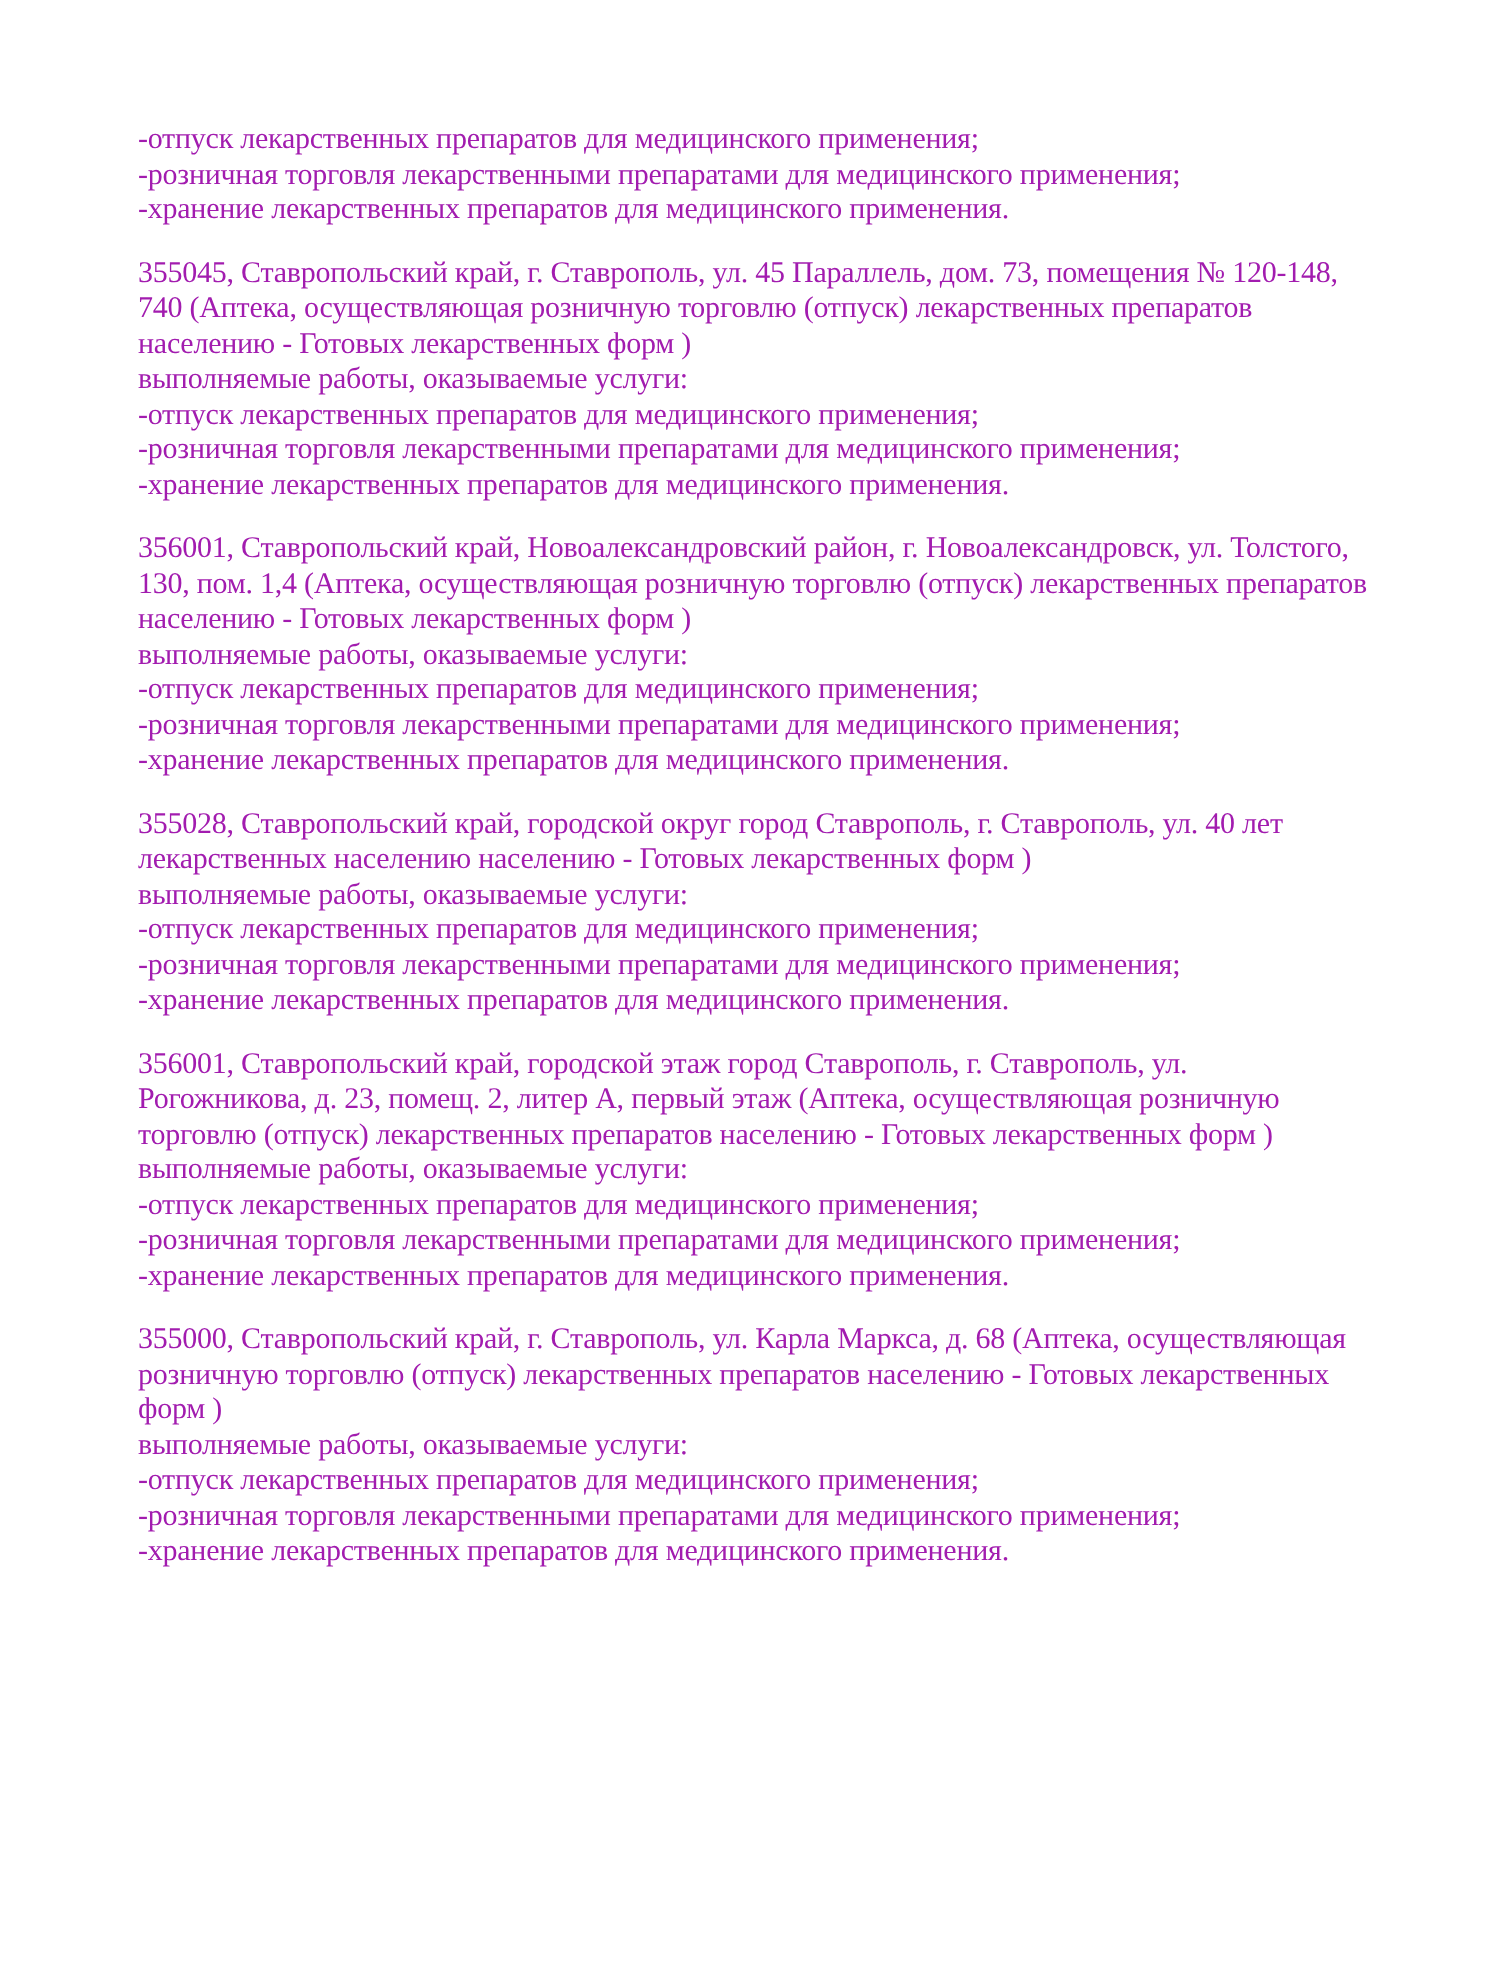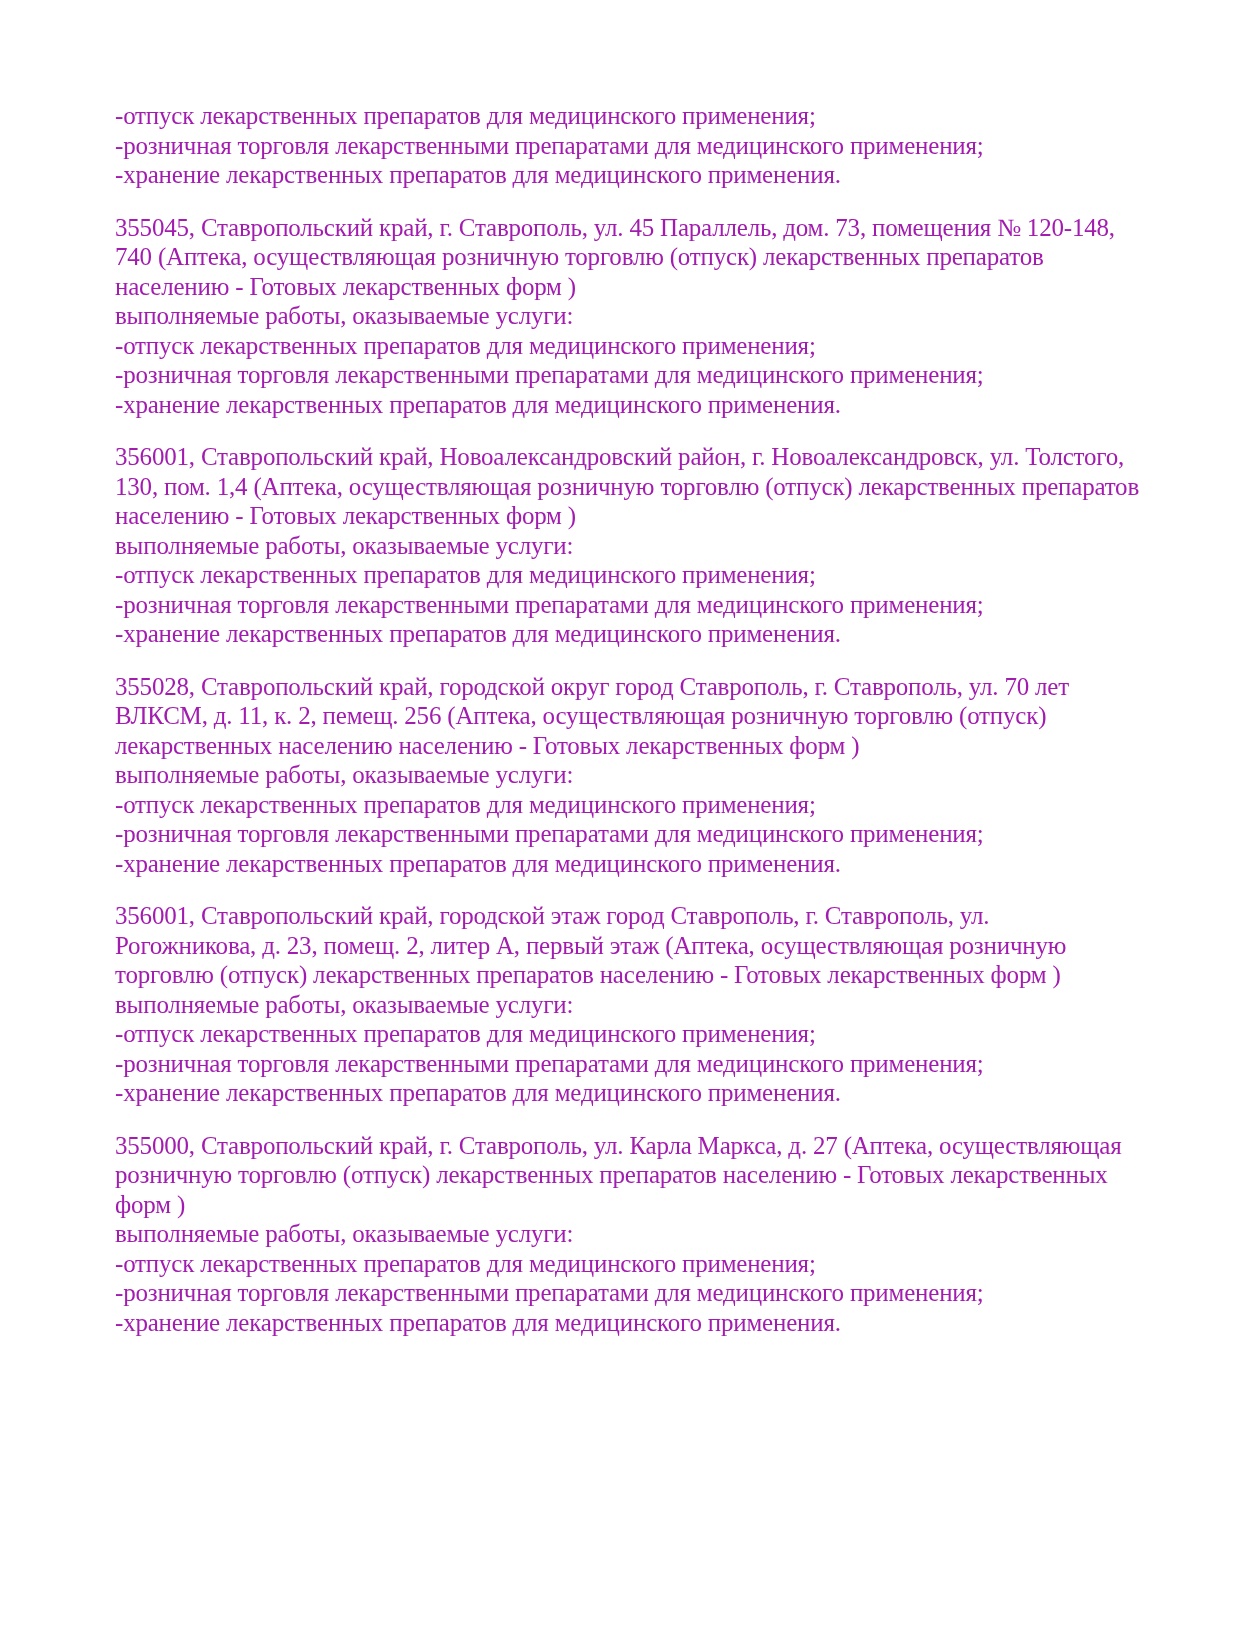--- a/index.html
+++ b/index.html
@@ -50,39 +50,38 @@
       <div class="entry-block">
         <div class="text-line">356001, Ставропольский край, Новоалександровский район, г. Новоалександровск, ул. Толстого,</div>
         <div class="text-line">130, пом. 1,4 (Аптека, осуществляющая розничную торговлю (отпуск) лекарственных препаратов</div>
         <div class="text-line">населению - Готовых лекарственных форм )</div>
         <div class="text-line">выполняемые работы, оказываемые услуги:</div>
         <div class="text-line">-отпуск лекарственных препаратов для медицинского применения;</div>
         <div class="text-line">-розничная торговля лекарственными препаратами для медицинского применения;</div>
         <div class="text-line">-хранение лекарственных препаратов для медицинского применения.</div>
       </div>
       <div class="entry-block">
-        <div class="text-line">355028, Ставропольский край, городской округ город Ставрополь, г. Ставрополь, ул. 70 лет</div>
-        <div class="text-line">ВЛКСМ, д. 11, к. 2, пемещ. 256 (Аптека, осуществляющая розничную торговлю (отпуск)</div>
+        <div class="text-line">355028, Ставропольский край, городской округ город Ставрополь, г. Ставрополь, ул. 40 лет</div>
         <div class="text-line">лекарственных населению населению - Готовых лекарственных форм )</div>
         <div class="text-line">выполняемые работы, оказываемые услуги:</div>
         <div class="text-line">-отпуск лекарственных препаратов для медицинского применения;</div>
         <div class="text-line">-розничная торговля лекарственными препаратами для медицинского применения;</div>
         <div class="text-line">-хранение лекарственных препаратов для медицинского применения.</div>
       </div>
       <div class="entry-block">
         <div class="text-line">356001, Ставропольский край, городской этаж город Ставрополь, г. Ставрополь, ул.</div>
         <div class="text-line">Рогожникова, д. 23, помещ. 2, литер А, первый этаж (Аптека, осуществляющая розничную</div>
         <div class="text-line">торговлю (отпуск) лекарственных препаратов населению - Готовых лекарственных форм )</div>
         <div class="text-line">выполняемые работы, оказываемые услуги:</div>
         <div class="text-line">-отпуск лекарственных препаратов для медицинского применения;</div>
         <div class="text-line">-розничная торговля лекарственными препаратами для медицинского применения;</div>
         <div class="text-line">-хранение лекарственных препаратов для медицинского применения.</div>
       </div>
       <div class="entry-block">
-        <div class="text-line">355000, Ставропольский край, г. Ставрополь, ул. Карла Маркса, д. 27 (Аптека, осуществляющая</div>
+        <div class="text-line">355000, Ставропольский край, г. Ставрополь, ул. Карла Маркса, д. 68 (Аптека, осуществляющая</div>
         <div class="text-line">розничную торговлю (отпуск) лекарственных препаратов населению - Готовых лекарственных</div>
         <div class="text-line">форм )</div>
         <div class="text-line">выполняемые работы, оказываемые услуги:</div>
         <div class="text-line">-отпуск лекарственных препаратов для медицинского применения;</div>
         <div class="text-line">-розничная торговля лекарственными препаратами для медицинского применения;</div>
         <div class="text-line">-хранение лекарственных препаратов для медицинского применения.</div>
       </div>
     </div>
 </div>
 

